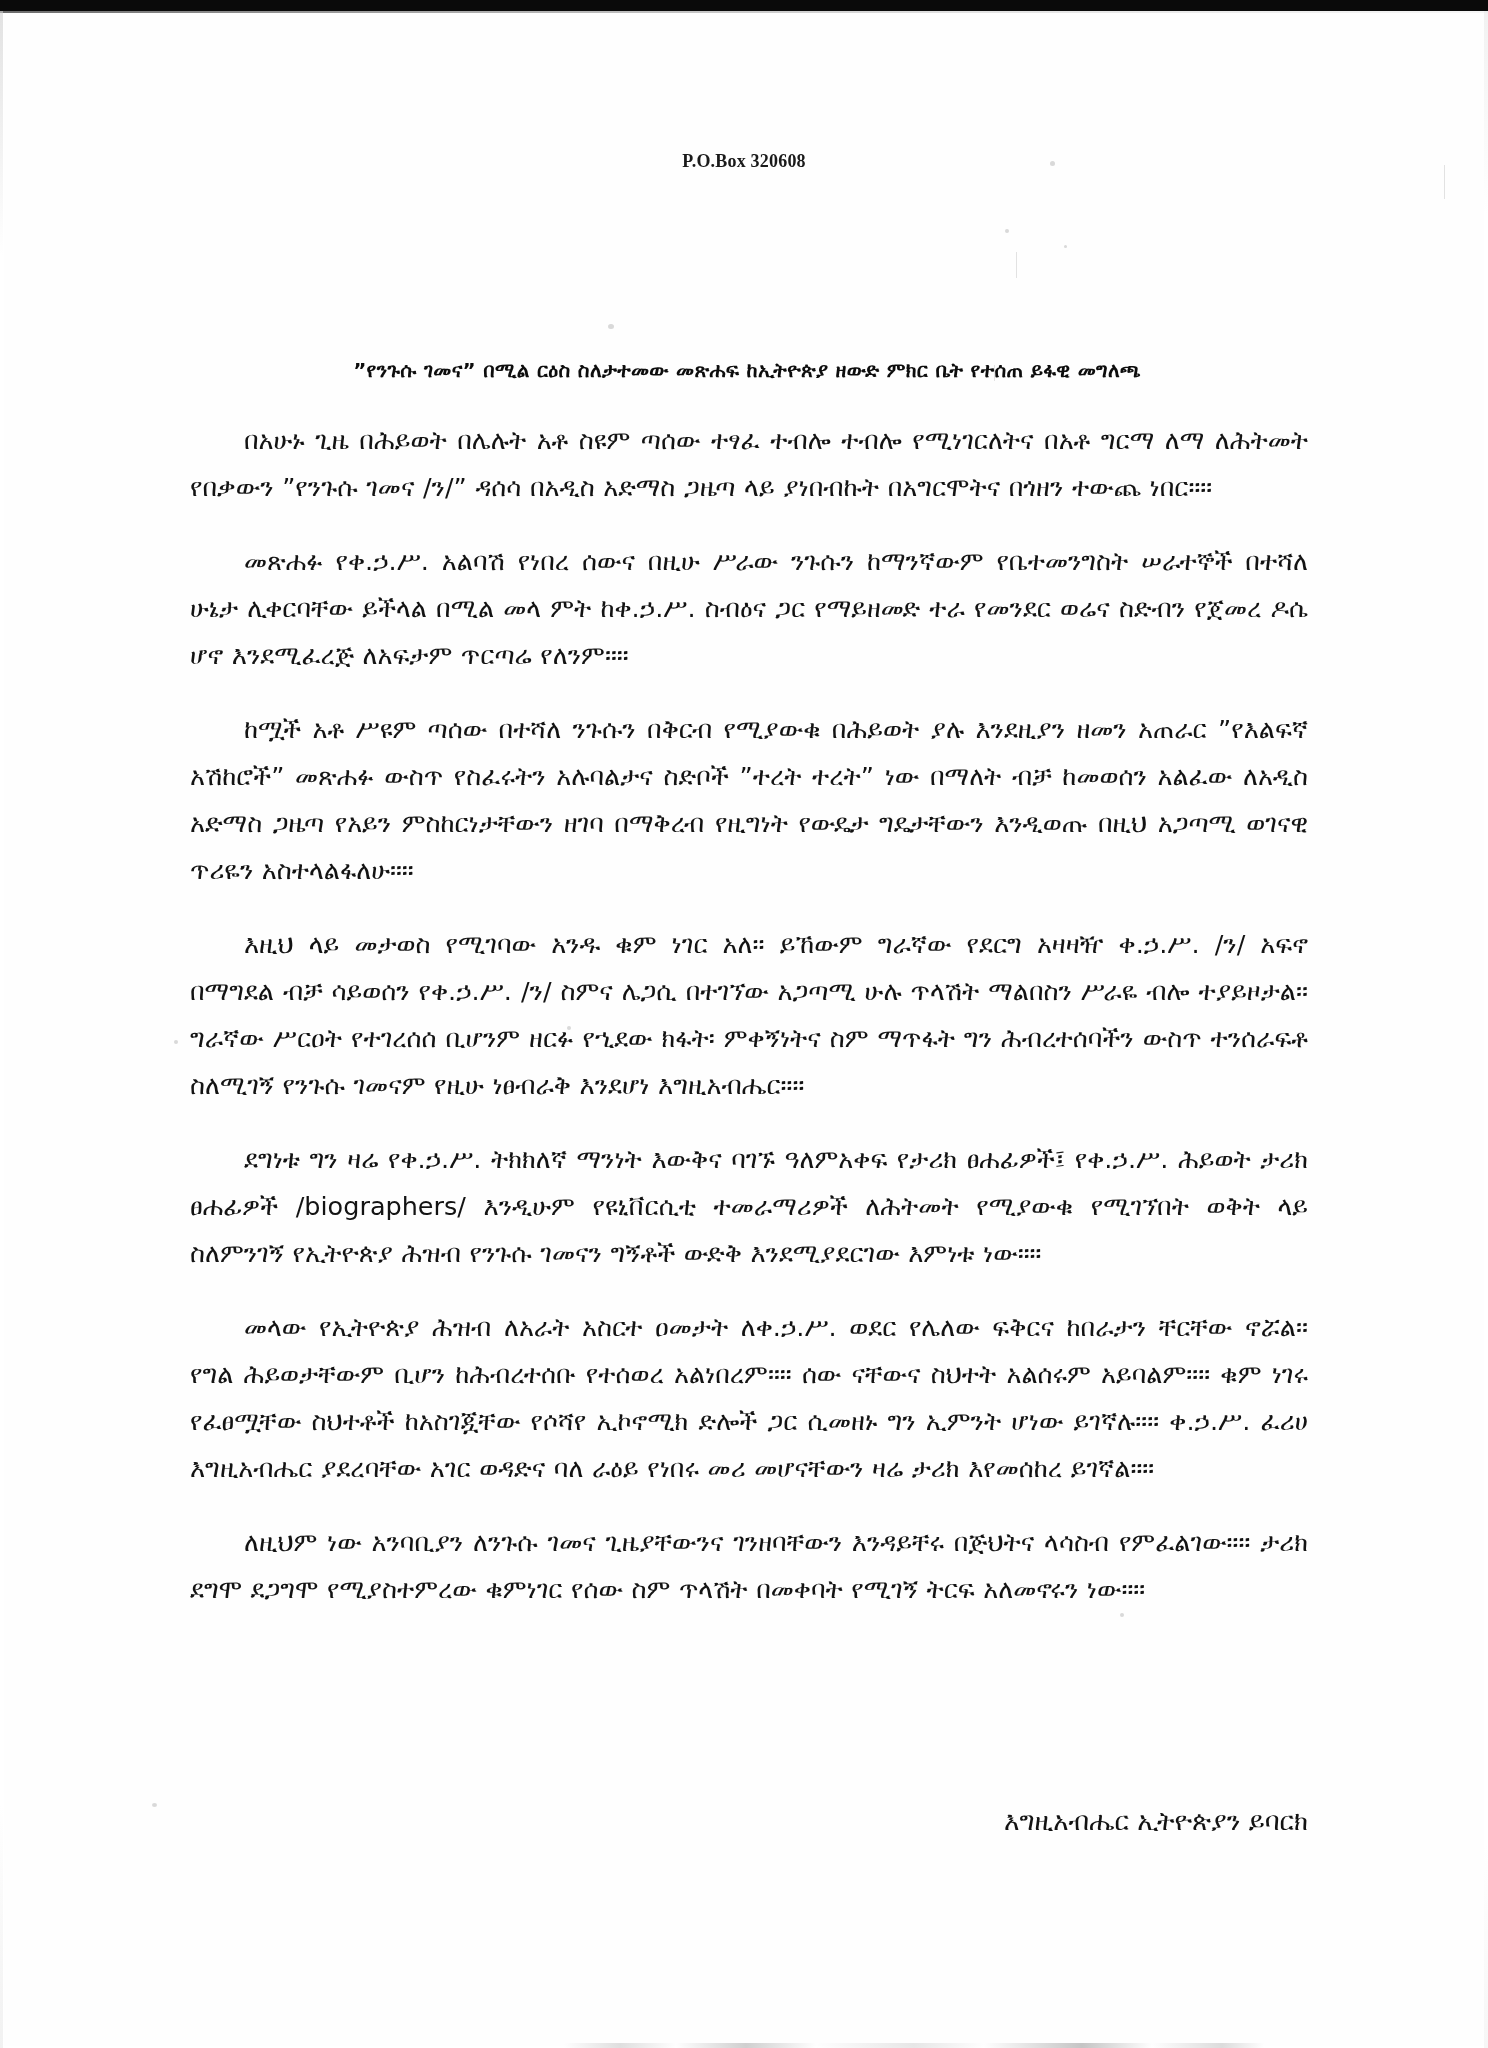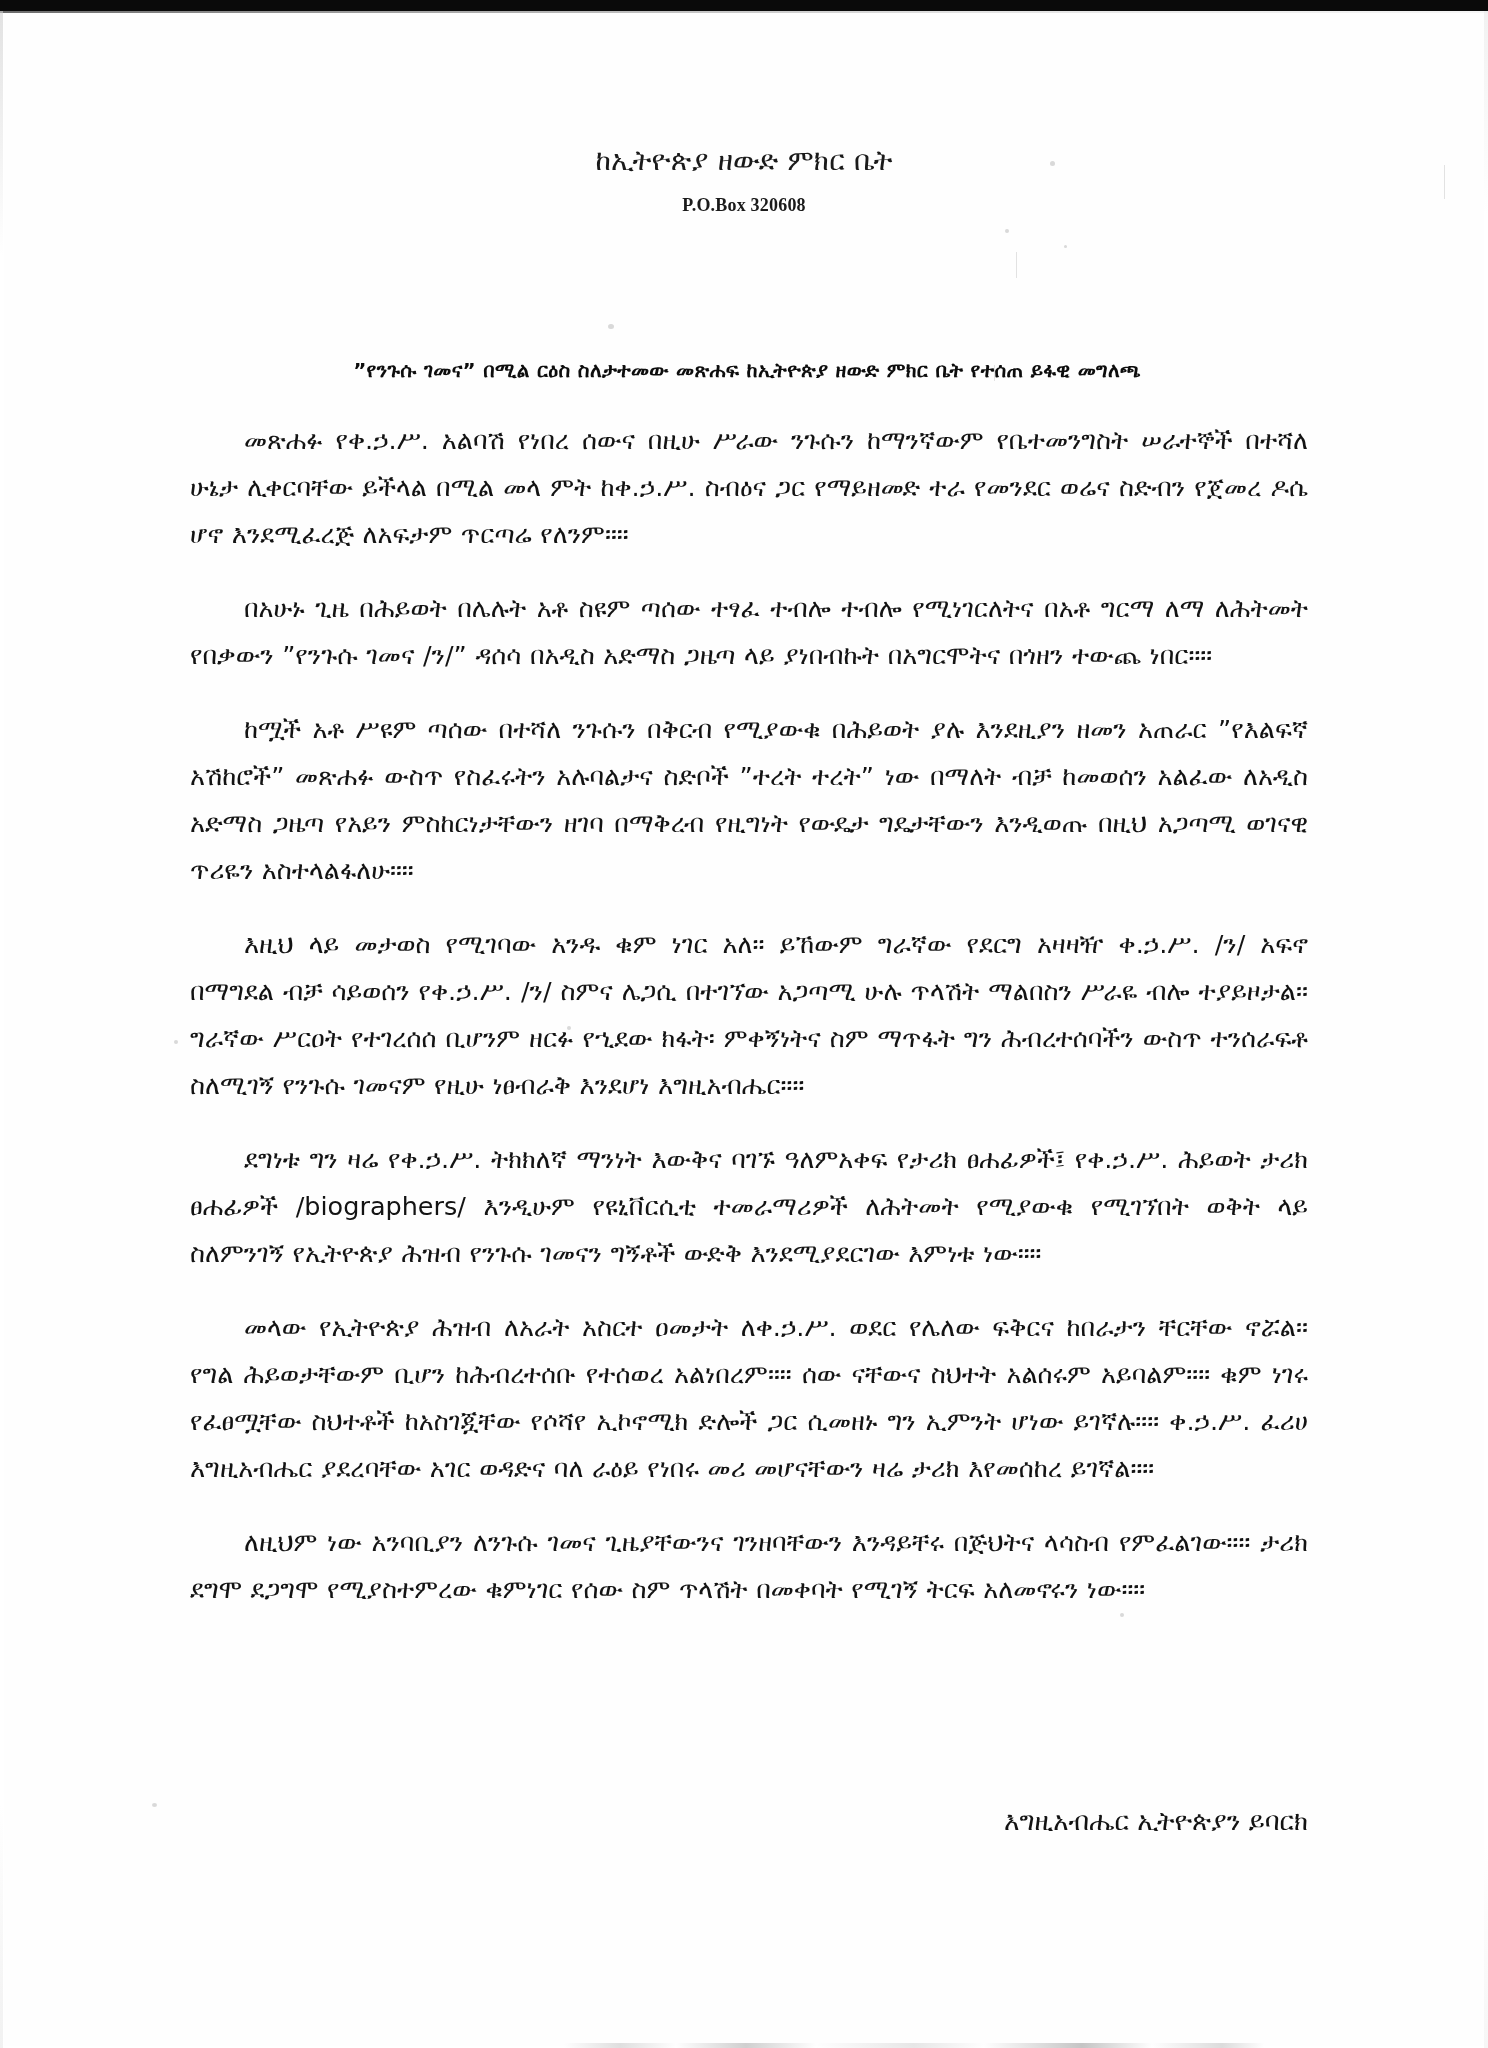--- a/index.html
+++ b/index.html
@@ -174,29 +174,28 @@
 
 <div id="page">
 
   <div class="scan-band-top"></div>
   <div class="scan-edge-left"></div>
   <div class="scan-edge-right"></div>
 
   <div class="sheet">
 
     <div class="letterhead">
-      <div class="lh-line ethiopic">ከኢትዮጵያ ዘውድ ምክር ቤት</div>
       <div class="lh-line latin">P.O.Box 320608</div>
     </div>
 
     <div class="doc-title">”የንጉሱ ገመና” በሚል ርዕስ ስለታተመው መጽሐፍ ከኢትዮጵያ ዘውድ ምክር ቤት የተሰጠ ይፋዊ መግለጫ</div>
 
     <div class="body-block">
+      <p class="para">በአሁኑ ጊዜ በሕይወት በሌሉት አቶ ስዩም ጣሰው ተፃፈ ተብሎ ተብሎ የሚነገርለትና በአቶ ግርማ ለማ ለሕትመት የበቃውን ”የንጉሱ ገመና /ን/” ዳሰሳ በአዲስ አድማስ ጋዜጣ ላይ  ያነበብኩት በአግርሞትና በጎዘን ተውጨ ነበር።።</p>
       <p class="para">መጽሐፉ የቀ.ኃ.ሥ. አልባሽ የነበረ ሰውና በዚሁ ሥራው ንጉሱን ከማንኛውም የቤተመንግስት ሠራተኞች በተሻለ ሁኔታ ሊቀርባቸው ይችላል በሚል መላ ምት ከቀ.ኃ.ሥ.  ስብዕና ጋር የማይዘመድ ተራ የመንደር ወሬና ስድብን የጀመረ ዶሴ ሆኖ እንደሚፈረጅ ለአፍታም ጥርጣሬ የለንም።።</p>
-      <p class="para">በአሁኑ ጊዜ በሕይወት በሌሉት አቶ ስዩም ጣሰው ተፃፈ ተብሎ ተብሎ የሚነገርለትና በአቶ ግርማ ለማ ለሕትመት የበቃውን ”የንጉሱ ገመና /ን/” ዳሰሳ በአዲስ አድማስ ጋዜጣ ላይ  ያነበብኩት በአግርሞትና በጎዘን ተውጨ ነበር።።</p>
       <p class="para">ከሟች አቶ ሥዩም ጣሰው በተሻለ ንጉሱን በቅርብ የሚያውቁ በሕይወት ያሉ እንደዚያን ዘመን አጠራር  ”የእልፍኛ አሽከሮች” መጽሐፉ ውስጥ የስፈሩትን አሉባልታና ስድቦች ”ተረት ተረት” ነው በማለት ብቻ ከመወሰን አልፈው ለአዲስ አድማስ ጋዜጣ የአይን ምስከርነታቸውን ዘገባ በማቅረብ የዚግነት የውዴታ ግዴታቸውን እንዲወጡ በዚህ አጋጣሚ  ወገናዊ ጥሪዬን አስተላልፋለሁ።።</p>
       <p class="para">እዚህ ላይ መታወስ የሚገባው አንዱ ቁም ነገር አለ፡፡ ይኸውም ግራኛው  የደርግ አዛዛዥ ቀ.ኃ.ሥ. /ን/ አፍኖ በማግደል ብቻ ሳይወሰን የቀ.ኃ.ሥ. /ን/ ስምና ሌጋሲ በተገኘው አጋጣሚ ሁሉ ጥላሽት ማልበስን ሥራዬ  ብሎ ተያይዞታል፡፡ ግራኛው ሥርዐት የተገረሰሰ ቢሆንም ዘርፉ የኂደው ክፋት፡ ምቀኝነትና ስም ማጥፋት ግን ሕብረተሰባችን ውስጥ ተንሰራፍቶ ስለሚገኝ የንጉሱ ገመናም የዚሁ ነፀብራቅ እንደሆነ እግዚአብሔር።።</p>
       <p class="para">ደግነቱ ግን ዛሬ  የቀ.ኃ.ሥ. ትክክለኛ ማንነት እውቅና  ባገኙ ዓለምአቀፍ የታሪክ ፀሐፊዎች፤ የቀ.ኃ.ሥ. ሕይወት ታሪክ ፀሐፊዎች /biographers/ እንዲሁም የዩኒቨርሲቲ ተመራማሪዎች ለሕትመት የሚያውቁ የሚገኘበት ወቅት ላይ ስለምንገኝ የኢትዮጵያ ሕዝብ የንጉሱ ገመናን ግኝቶች ውድቅ እንደሚያደርገው እምነቱ ነው።።</p>
       <p class="para">መላው የኢትዮጵያ ሕዝብ ለአራት አስርተ ዐመታት ለቀ.ኃ.ሥ. ወደር የሌለው ፍቅርና ከበራታን ቸርቸው ኖሯል፡፡ የግል ሕይወታቸውም ቢሆን ከሕብረተሰቡ የተሰወረ አልነበረም።። ሰው ናቸውና ስህተት አልሰሩም አይባልም።። ቁም ነገሩ የፈፀሟቸው ስህተቶች ከአስገጇቸው የሶሻየ ኢኮኖሚክ ድሎች ጋር ሲመዘኑ ግን ኢምንት ሆነው ይገኛሉ።። ቀ.ኃ.ሥ. ፈሪሀ እግዚአብሔር ያደረባቸው አገር ወዳድና ባለ ራዕይ የነበሩ መሪ መሆናቸውን ዛሬ ታሪክ እየመሰከረ ይገኛል።።</p>
       <p class="para">ለዚህም ነው አንባቢያን ለንጉሱ ገመና ጊዜያቸውንና ገንዘባቸውን እንዳይቸሩ በጅህትና ላሳስብ የምፈልገው።። ታሪክ ደግሞ ደጋግሞ የሚያስተምረው ቁምነገር የሰው ስም ጥላሽት በመቀባት የሚገኝ ትርፍ አለመኖሩን ነው።።</p>
     </div>
 
     <div class="signature">
       <div class="sig-line">እግዚአብሔር ኢትዮጵያን ይባርክ</div>
     </div>

